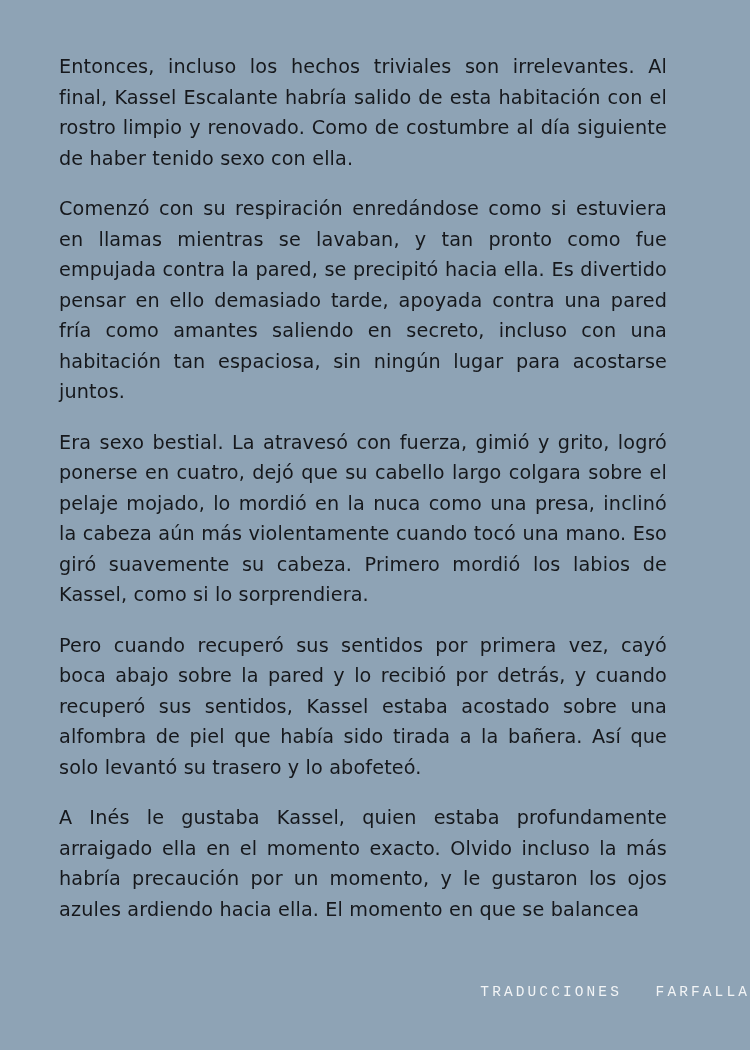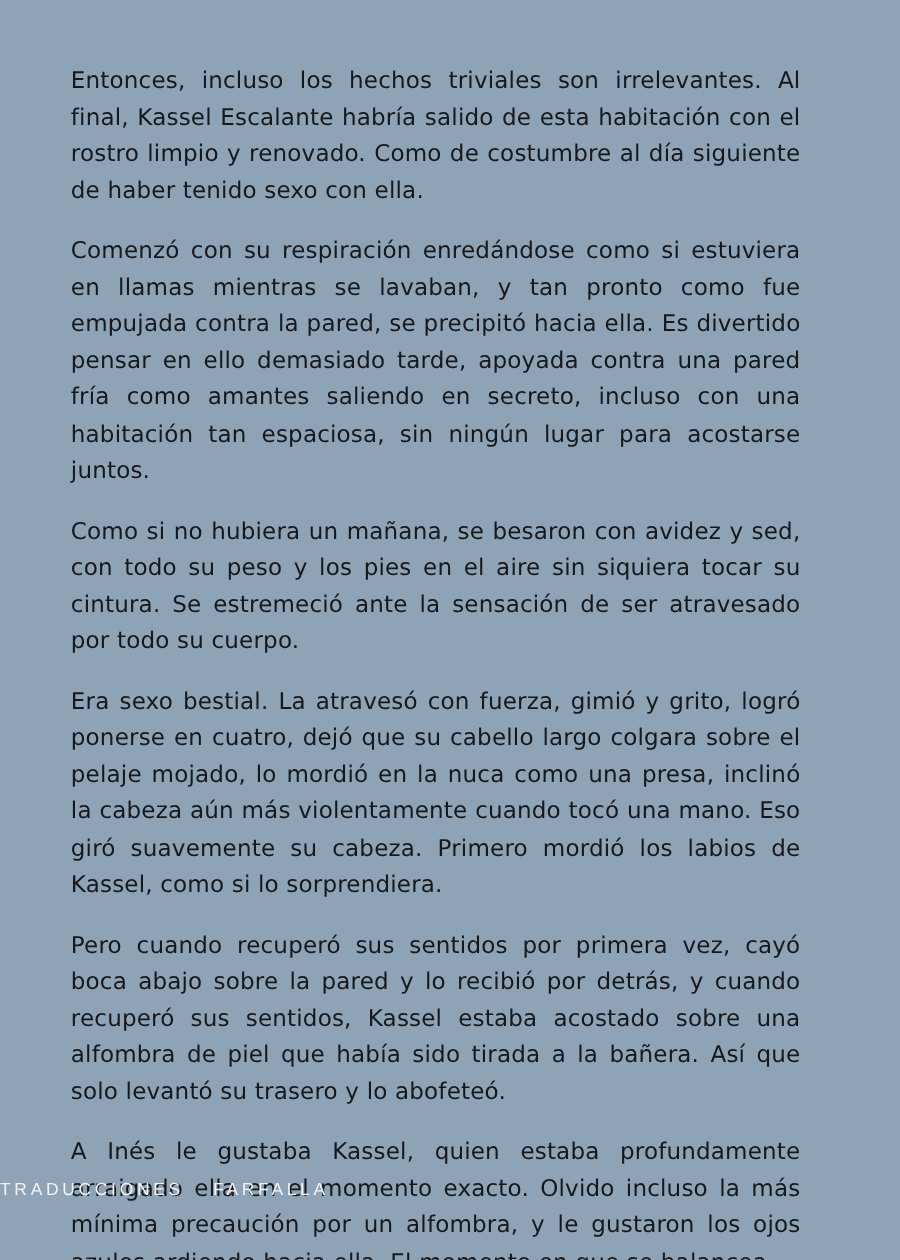--- a/index.html
+++ b/index.html
@@ -34,42 +34,41 @@
     text-justify: inter-word;
   }
   .para:last-of-type {
     margin-bottom: 0;
   }
   .footer {
     position: absolute;
     left: 0;
     right: 0;
     bottom: 50px;
-    text-align: left;
+    text-align: right;
     color: #f2f4f6;
     font-size: 14.5px;
     letter-spacing: 3.1px;
-    font-family: Liberation Sans, sans-serif;
+    font-family: Liberation Mono, monospace;
   }
   .footer .gap {
     display: inline-block;
     width: 10px;
   }
 </style>
 </head>
 <body>
 
 <div class="page">
   <div class="body-text">
     <p class="para">Entonces, incluso los hechos triviales son irrelevantes. Al final, Kassel Escalante habría salido de esta habitación con el rostro limpio y renovado. Como de costumbre al día siguiente de haber tenido sexo con ella.</p>
     <p class="para">Comenzó con su respiración enredándose como si estuviera en llamas mientras se lavaban, y tan pronto como fue empujada contra la pared, se precipitó hacia ella. Es divertido pensar en ello demasiado tarde, apoyada contra una pared fría como amantes saliendo en secreto, incluso con una habitación tan espaciosa, sin ningún lugar para acostarse juntos.</p>
-    <p class="para">Como si no hubiera un mañana, se besaron con avidez y sed, con todo su peso y los pies en el aire sin siquiera tocar su cintura. Se estremeció ante la sensación de ser atravesado por todo su cuerpo.</p>
     <p class="para">Era sexo bestial. La atravesó con fuerza, gimió y grito, logró ponerse en cuatro, dejó que su cabello largo colgara sobre el pelaje mojado, lo mordió en la nuca como una presa, inclinó la cabeza aún más violentamente cuando tocó una mano. Eso giró suavemente su cabeza. Primero mordió los labios de Kassel, como si lo sorprendiera.</p>
     <p class="para">Pero cuando recuperó sus sentidos por primera vez, cayó boca abajo sobre la pared y lo recibió por detrás, y cuando recuperó sus sentidos, Kassel estaba acostado sobre una alfombra de piel que había sido tirada a la bañera. Así que solo levantó su trasero y lo abofeteó.</p>
-    <p class="para">A Inés le gustaba Kassel, quien estaba profundamente arraigado ella en el momento exacto. Olvido incluso la más mínima precaución por un alfombra, y le gustaron los ojos azules ardiendo hacia ella. El momento en que se balancea</p>
+    <p class="para">A Inés le gustaba Kassel, quien estaba profundamente arraigado ella en el momento exacto. Olvido incluso la más habría precaución por un momento, y le gustaron los ojos azules ardiendo hacia ella. El momento en que se balancea</p>
   </div>
 
   <div class="footer">
     <span>TRADUCCIONES</span>
     <span class="gap"></span>
     <span>FARFALLA</span>
   </div>
 </div>
 
 </body></html>

